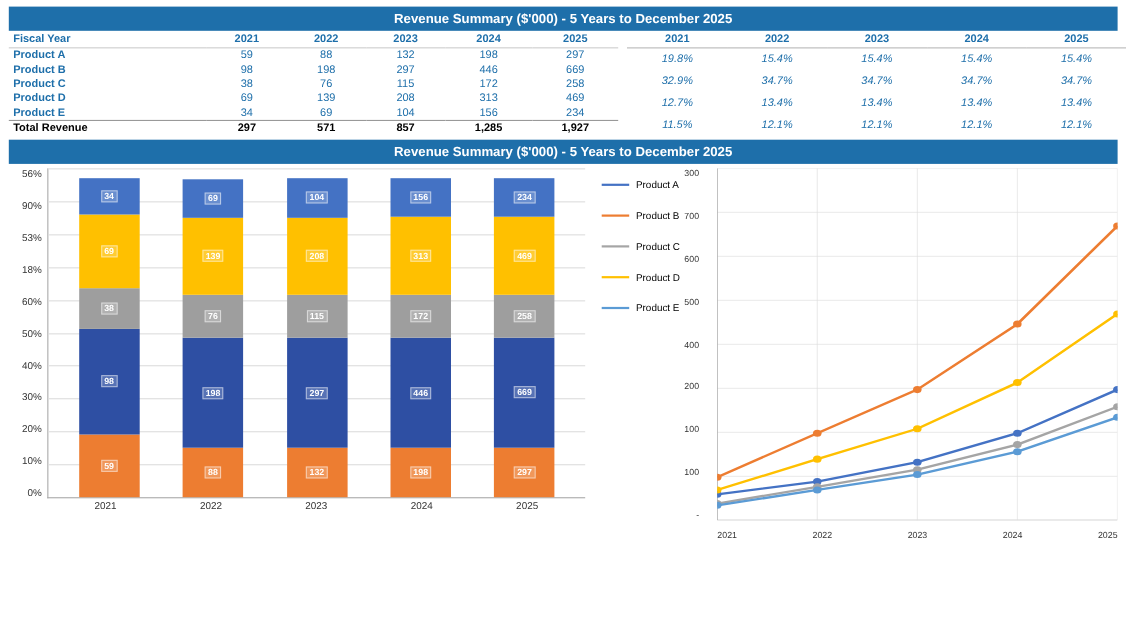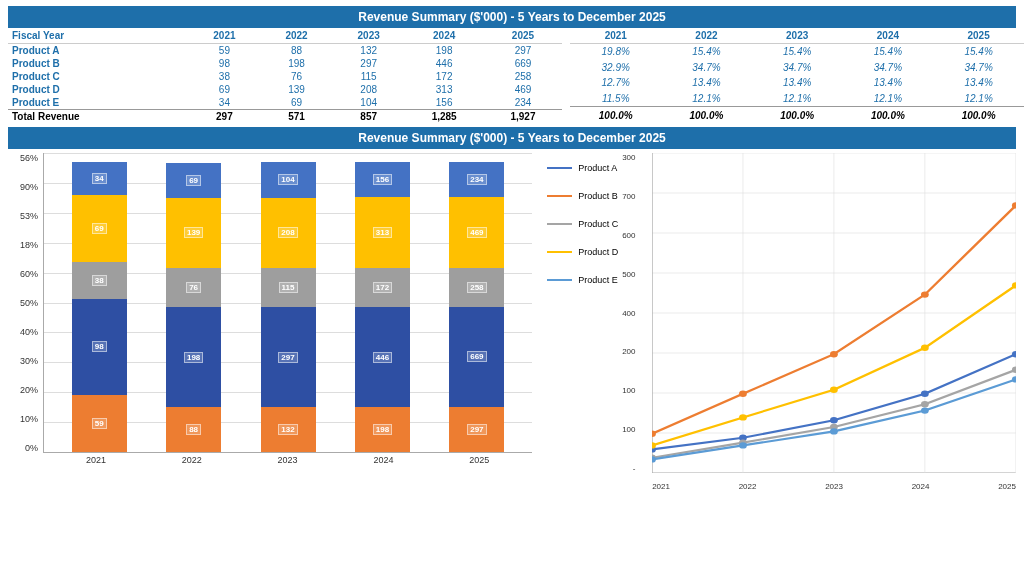--- a/index.html
+++ b/index.html
@@ -339,27 +339,20 @@
               <td class="pct-value" style="font-style: italic;">13.4%</td>
               <td class="pct-value" style="font-style: italic;">13.4%</td>
               <td class="pct-value" style="font-style: italic;">13.4%</td>
             </tr>
             <tr>
               <td class="pct-value" style="font-style: italic;">11.5%</td>
               <td class="pct-value" style="font-style: italic;">12.1%</td>
               <td class="pct-value" style="font-style: italic;">12.1%</td>
               <td class="pct-value" style="font-style: italic;">12.1%</td>
               <td class="pct-value" style="font-style: italic;">12.1%</td>
-            </tr>
-            <tr>
-              <td class="pct-value total" style="font-style: italic;">100.0%</td>
-              <td class="pct-value total" style="font-style: italic;">100.0%</td>
-              <td class="pct-value total" style="font-style: italic;">100.0%</td>
-              <td class="pct-value total" style="font-style: italic;">100.0%</td>
-              <td class="pct-value total" style="font-style: italic;">100.0%</td>
             </tr>
           </tbody>
       </table>
     </div>
   </div>
 
   <div class="chart-section">
     <div class="chart-title">Revenue Summary ($'000) - 5 Years to December 2025</div>
     <div class="charts-container">
 

